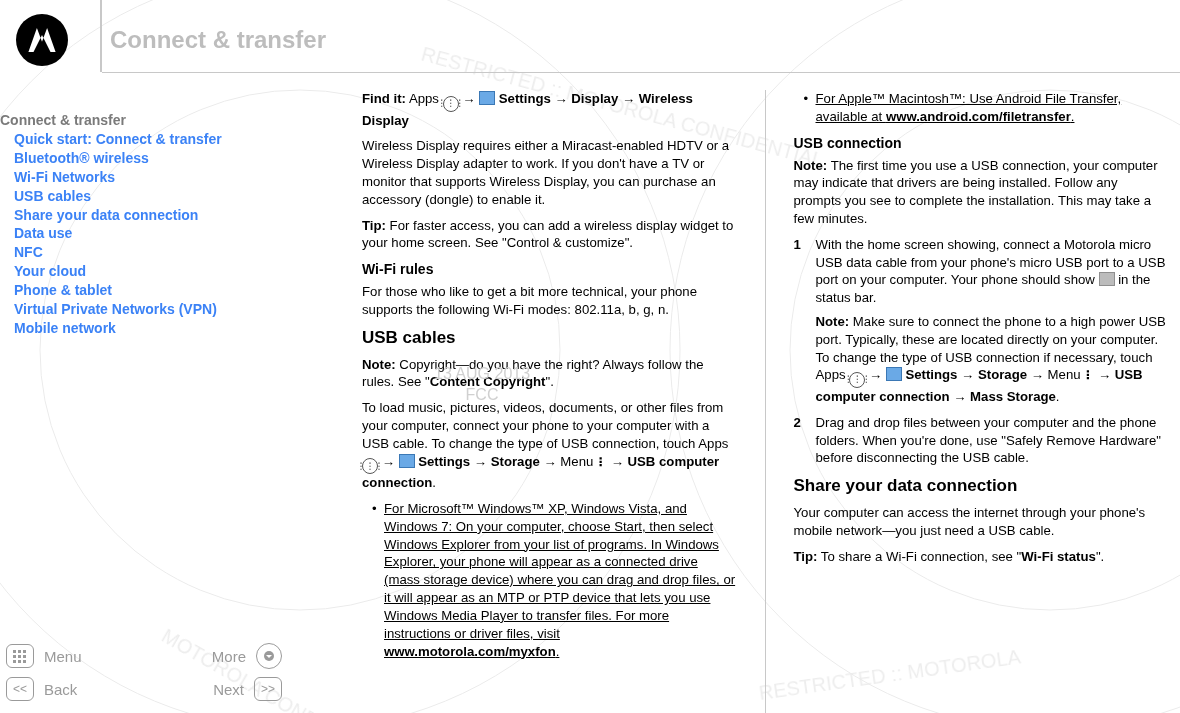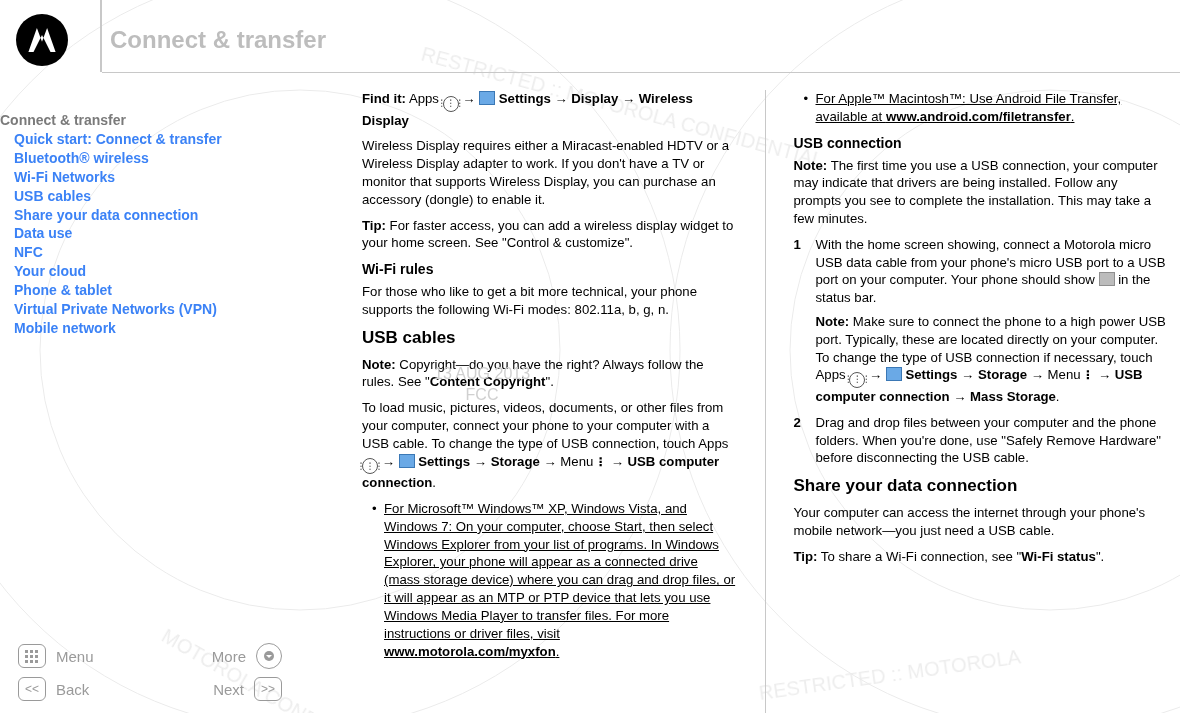--- a/index.html
+++ b/index.html
@@ -78,21 +78,20 @@
     bottom: 8px;
     left: 6px;
     width: 300px;
     z-index: 2;
   }
   .nav-row {
     display: flex;
     align-items: center;
     justify-content: space-between;
     padding: 4px 24px 4px 0;
-    margin-left: 12px;
   }
   .nav-left, .nav-right {
     display: flex;
     align-items: center;
     gap: 10px;
     color: #9a9a9a;
     font-size: 15px;
     cursor: pointer;
   }
   .nav-icon {

